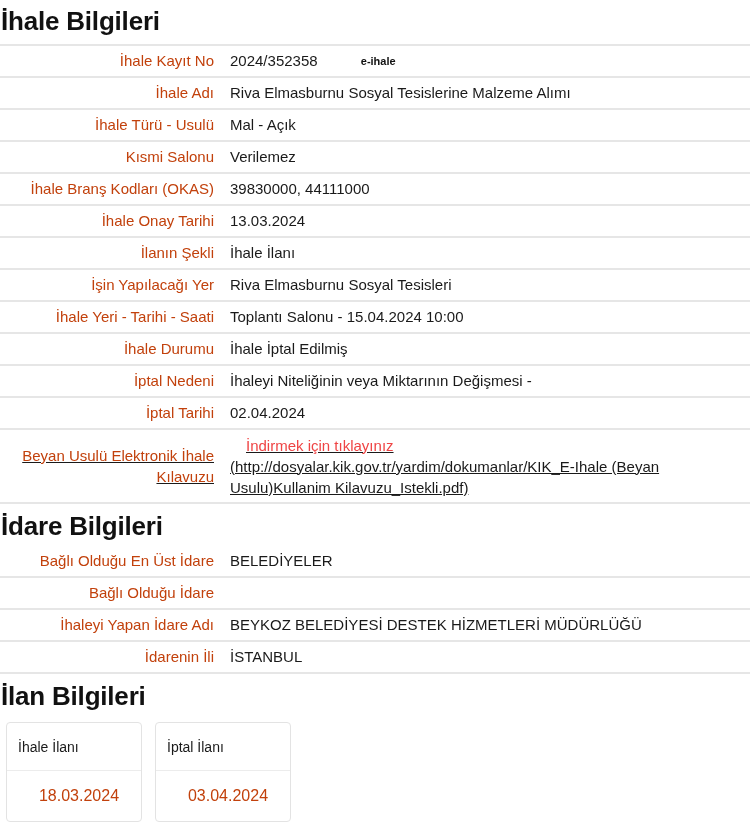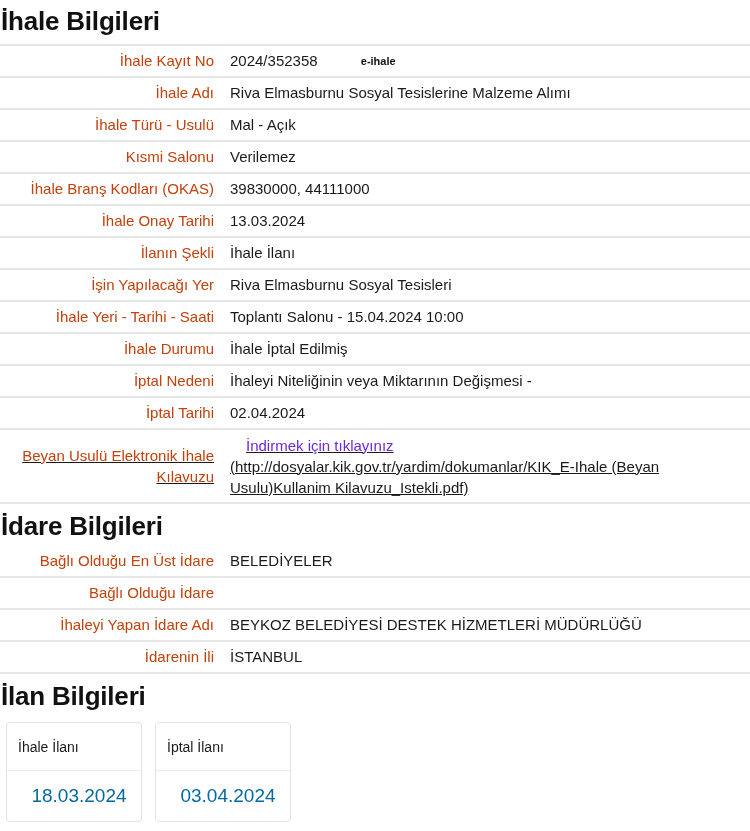--- a/index.html
+++ b/index.html
@@ -63,21 +63,21 @@
       line-height: 21px;
     }
     .badge-eihale {
       font-size: 11px;
       font-weight: bold;
       margin-left: 39px;
       color: #111;
       vertical-align: 1px;
     }
     .link-text {
-      color: #6d28d9;
+      color: #ef4444;
       text-decoration: none;
       cursor: pointer;
     }
     .link-indent {
       padding-left: 16px;
     }
     .cards {
       display: flex;
       gap: 13px;
       padding-left: 6px;
@@ -101,22 +101,22 @@
       padding-left: 11px;
       font-size: 14px;
       color: #1a1a1a;
       box-sizing: border-box;
     }
     .card-body {
       flex: 1;
       display: flex;
       align-items: center;
       justify-content: center;
-      font-size: 19px;
-      color: #0369a1;
+      font-size: 16px;
+      color: #c2410c;
       padding-left: 10px;
     }
   </style>
 </head>
 <body>
 
 <section>
   <h2 class="section-title" style="height:44px;line-height:42px;">İhale Bilgileri</h2>
 
   <div class="info-table" style="border-top:2px solid #e6e6e6;">

